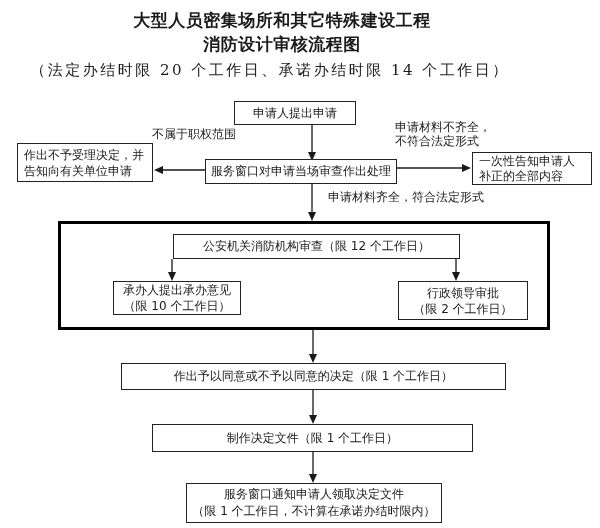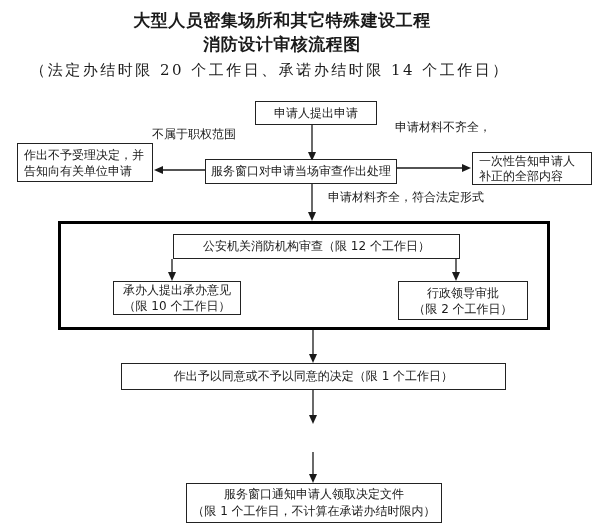--- a/index.html
+++ b/index.html
@@ -104,21 +104,21 @@
       <polygon points="309,354 317,354 313,363" stroke="none"></polygon>
 
       <line x1="313" y1="390" x2="313" y2="416"></line>
       <polygon points="309,415 317,415 313,424" stroke="none"></polygon>
 
       <line x1="313" y1="452" x2="313" y2="475"></line>
       <polygon points="309,474 317,474 313,483" stroke="none"></polygon>
     </g>
   </svg>
 
-  <div class="node" style="left:255px; top:101px; width:122px; height:24px;">
+  <div class="node" style="left:234px; top:101px; width:122px; height:24px;">
     <span>申请人提出申请</span>
   </div>
 
   <div class="node" style="left:205px; top:159px; width:192px; height:25px;">
     <span>服务窗口对申请当场审查作出处理</span>
   </div>
 
   <div class="node align-left" style="left:17px; top:143px; width:136px; height:39px; line-height:16px;">
     <span>作出不予受理决定，并</span>
     <span>告知向有关单位申请</span>
@@ -142,27 +142,31 @@
 
   <div class="node" style="left:398px; top:281px; width:130px; height:39px; line-height:16px;">
     <span>行政领导审批</span>
     <span>（限 2 个工作日）</span>
   </div>
 
   <div class="node" style="left:121px; top:363px; width:385px; height:27px;">
     <span>作出予以同意或不予以同意的决定（限 1 个工作日）</span>
   </div>
 
+  <div class="node" style="left:152px; top:424px; width:321px; height:28px;">
+    <span>制作决定文件（限 1 个工作日）</span>
+  </div>
 
   <div class="node" style="left:186px; top:483px; width:256px; height:40px; line-height:17px;">
     <span>服务窗口通知申请人领取决定文件</span>
     <span>（限 1 个工作日，不计算在承诺办结时限内）</span>
   </div>
 
   <div class="edge-label" style="left:152px; top:127px;">不属于职权范围</div>
 
   <div class="edge-label" style="left:395px; top:120px;">
     <div>申请材料不齐全，</div>
+    <div>不符合法定形式</div>
   </div>
 
   <div class="edge-label" style="left:328px; top:190px;">申请材料齐全，符合法定形式</div>
 
 </div>
 
 </body></html>

